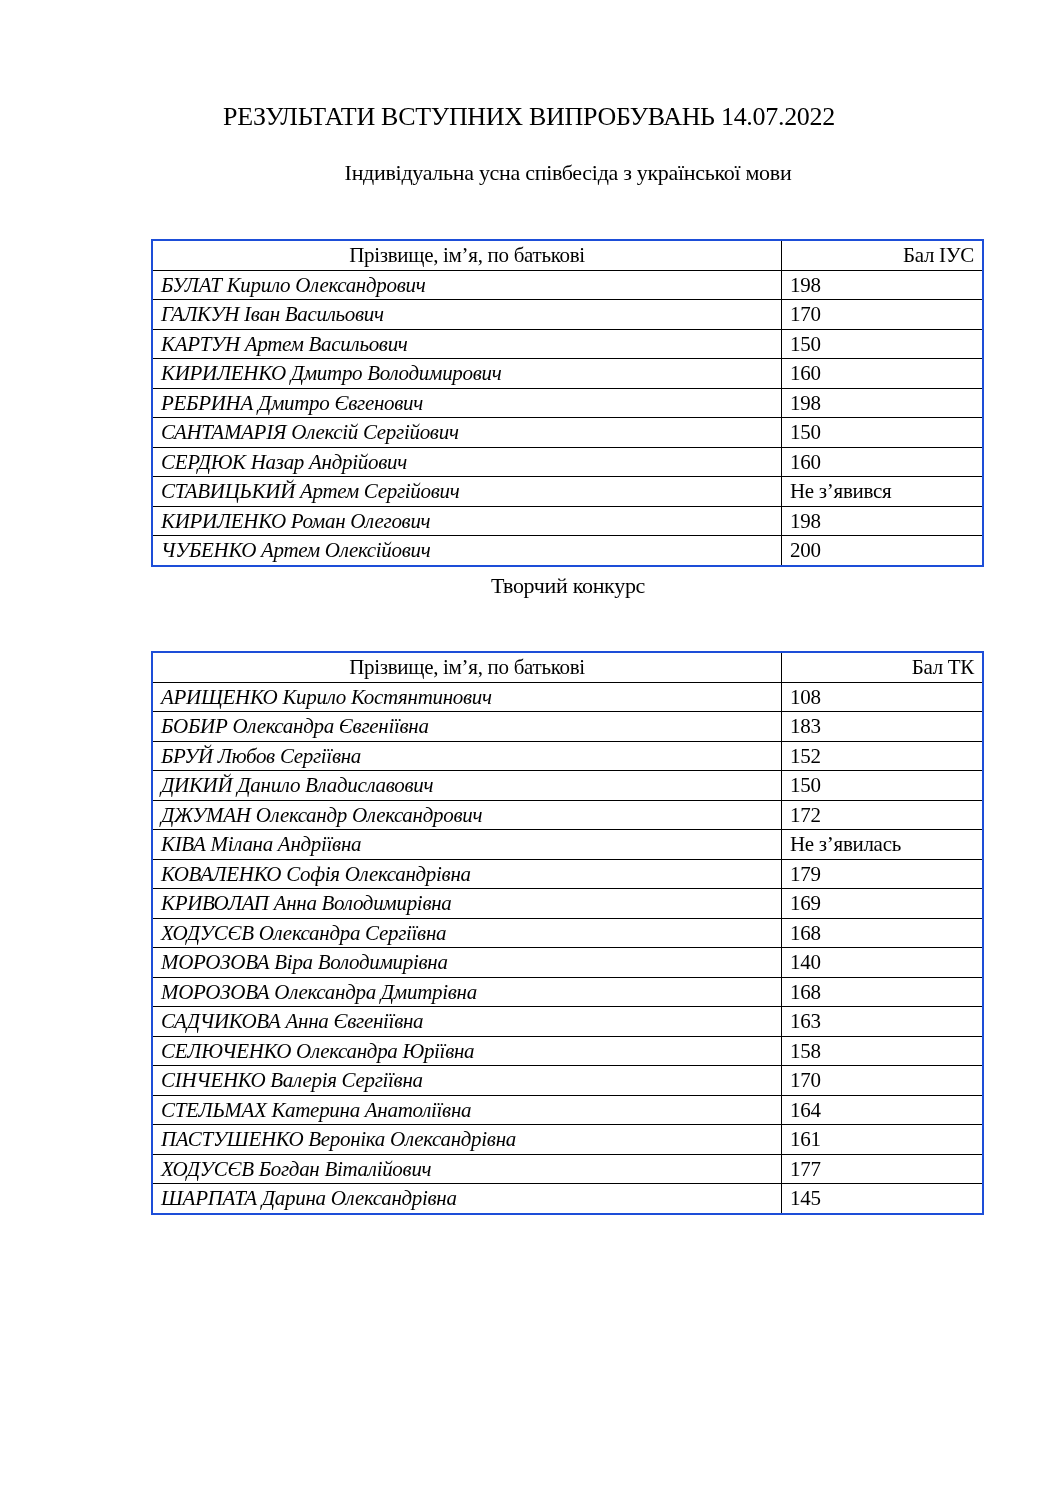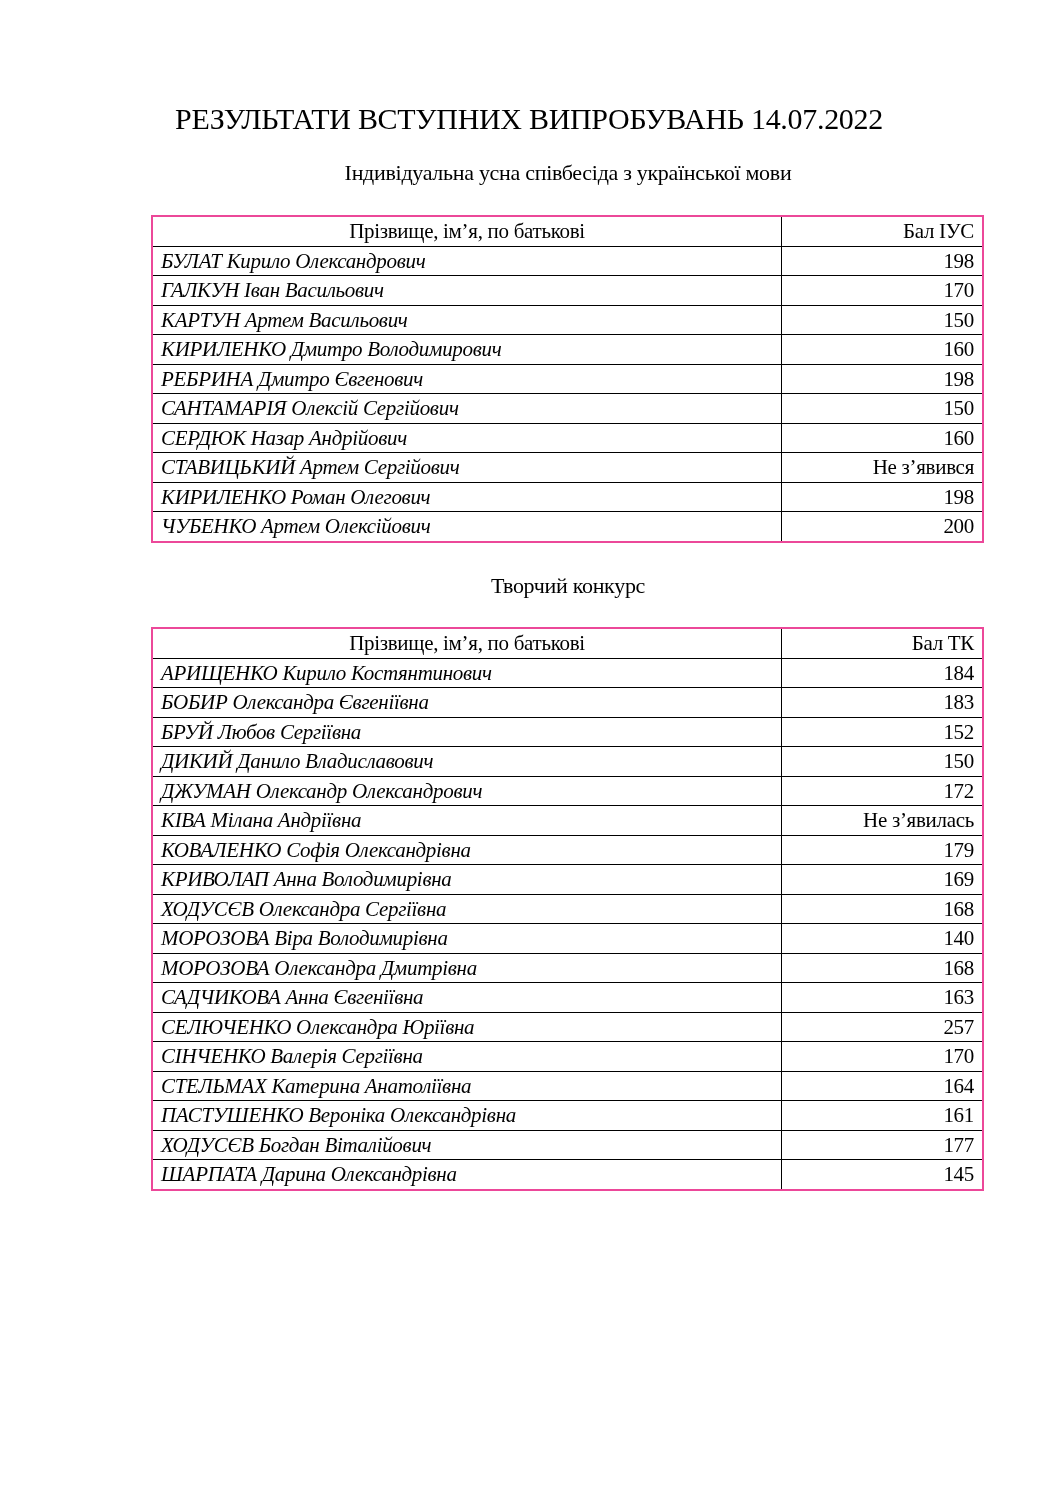--- a/index.html
+++ b/index.html
@@ -1,29 +1,29 @@
 <!DOCTYPE html>
 <html><head>
   <meta charset="utf-8">
   <style>
     html, body { margin: 0; padding: 0; background: #ffffff; }
     body { width: 1058px; height: 1497px; position: relative; font-family: "Liberation Serif", "DejaVu Serif", serif; color: #000; }
-    .title { position: absolute; top: 102px; left: 0; width: 1058px; text-align: center; font-size: 30px; letter-spacing: -0.3px; }
+    .title { position: absolute; top: 102px; left: 0; width: 1058px; text-align: center; font-size: 26px; letter-spacing: -0.3px; }
     .subtitle { position: absolute; left: 0; width: 1136px; text-align: center; font-size: 22px; letter-spacing: -0.3px; }
     .sub1 { top: 160px; }
     .sub2 { top: 573px; width: 1136px; }
     table { position: absolute; left: 151px; width: 833px; border-collapse: collapse; font-size: 21px; letter-spacing: -0.3px; }
     .t1 { top: 215px; }
     .t2 { top: 627px; }
     td, th { border: 1px solid #000; padding: 0 8px; height: 28.5px; line-height: 28px; font-weight: normal; }
     th.name-col { text-align: center; width: 612px; }
     th.score-col { text-align: right; }
     td.name { text-align: left; font-style: italic; }
-    td.score { text-align: right; }
-    table { border: 2px solid #ec4899; }
+    td.score { text-align: left; }
+    table { border: 2px solid #1d4ed8; margin-top: 24px; }
   </style>
 </head>
 <body>
 
 <div class="title">РЕЗУЛЬТАТИ ВСТУПНИХ ВИПРОБУВАНЬ 14.07.2022</div>
 
 <div class="subtitle sub1">Індивідуальна усна співбесіда з української мови</div>
 
 <table class="t1">
   <thead>
@@ -81,21 +81,21 @@
 <table class="t2">
   <thead>
     <tr>
       <th class="name-col">Прізвище, ім’я, по батькові</th>
       <th class="score-col">Бал ТК</th>
     </tr>
   </thead>
   <tbody id="tbody2">
       <tr>
         <td class="name">АРИЩЕНКО Кирило Костянтинович</td>
-        <td class="score">184</td>
+        <td class="score">108</td>
       </tr>
       <tr>
         <td class="name">БОБИР Олександра Євгеніївна</td>
         <td class="score">183</td>
       </tr>
       <tr>
         <td class="name">БРУЙ Любов Сергіївна</td>
         <td class="score">152</td>
       </tr>
       <tr>
@@ -129,21 +129,21 @@
       <tr>
         <td class="name">МОРОЗОВА Олександра Дмитрівна</td>
         <td class="score">168</td>
       </tr>
       <tr>
         <td class="name">САДЧИКОВА Анна Євгеніївна</td>
         <td class="score">163</td>
       </tr>
       <tr>
         <td class="name">СЕЛЮЧЕНКО Олександра Юріївна</td>
-        <td class="score">257</td>
+        <td class="score">158</td>
       </tr>
       <tr>
         <td class="name">СІНЧЕНКО Валерія Сергіївна</td>
         <td class="score">170</td>
       </tr>
       <tr>
         <td class="name">СТЕЛЬМАХ Катерина Анатоліївна</td>
         <td class="score">164</td>
       </tr>
       <tr>

